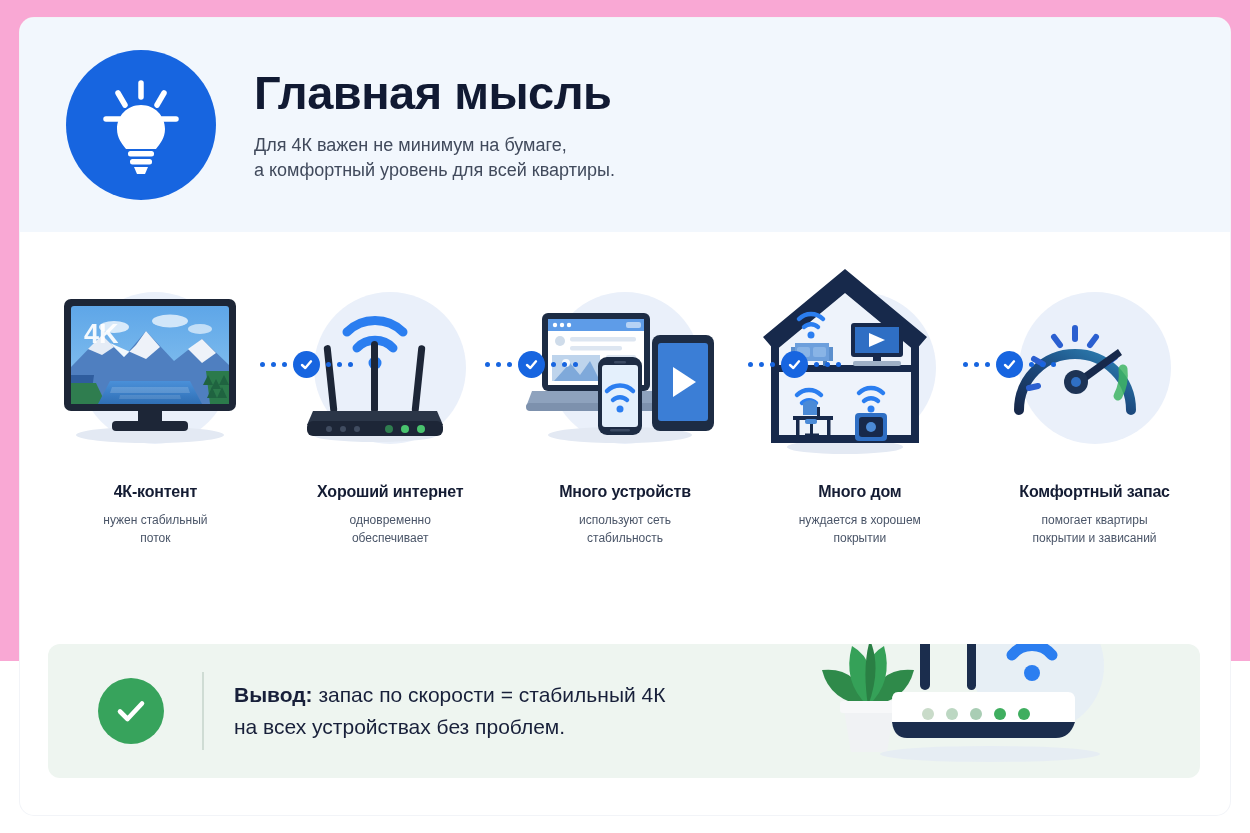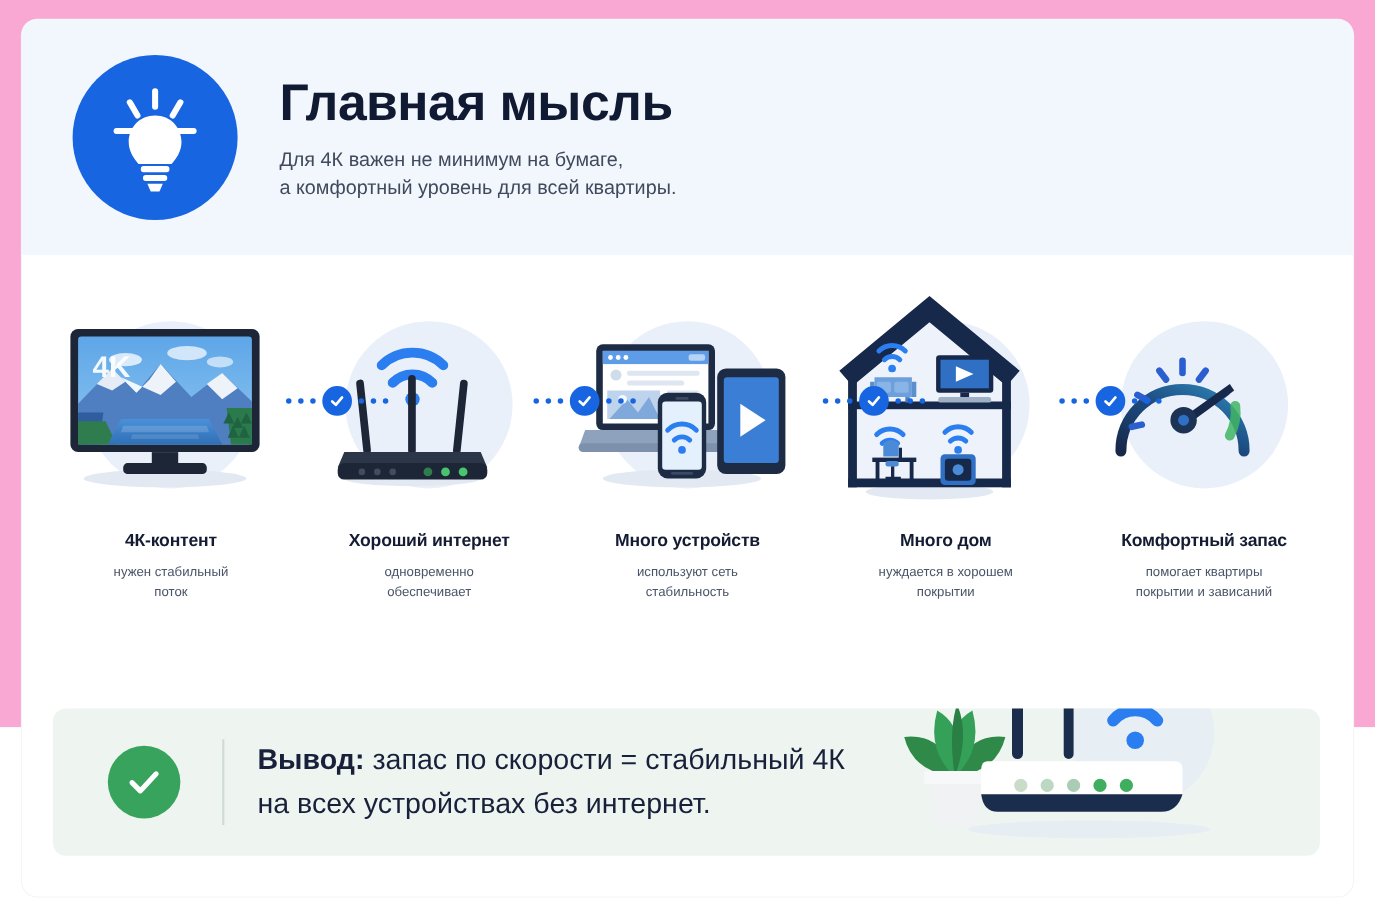--- a/index.html
+++ b/index.html
@@ -105,21 +105,21 @@
   .check-badge {
     flex: 0 0 66px; width: 66px; height: 66px; border-radius: 50%;
     background: #37a35c; margin-left: 50px;
     display: flex; align-items: center; justify-content: center;
   }
   .vrule {
     width: 2px; height: 78px; background: #cfdcd4;
     margin-left: 38px; margin-right: 30px; flex: 0 0 2px;
   }
   .conclusion-text {
-    font-size: 26px; color: #18203a; line-height: 1.52;
+    font-size: 21px; color: #18203a; line-height: 1.52;
     max-width: 540px;
   }
   .conclusion-text b { font-weight: bold; }
   .bottom-art {
     position: absolute; right: 0; bottom: 0;
     width: 420px; height: 190px;
   }
   .bottom-art svg { display: block; }
 </style>
 </head>
@@ -456,21 +456,21 @@
 
     <div class="conclusion">
       <div class="check-badge">
         <svg width="38" height="38" viewBox="0 0 38 38">
             <path d="M8 19.5 L15.5 27 L30 11.5" fill="none" stroke="#ffffff" stroke-width="4.6" stroke-linecap="round" stroke-linejoin="round"></path>
           </svg>
       </div>
       <div class="vrule"></div>
       <div class="conclusion-text">
         <div><b>Вывод:</b><span> запас по скорости = стабильный 4К</span></div>
-        <div>на всех устройствах без интернет.</div>
+        <div>на всех устройствах без проблем.</div>
       </div>
       <div class="bottom-art">
         <svg width="420" height="190" viewBox="0 0 420 190">
           <circle cx="258" cy="78" r="66" fill="#e4ecf7" opacity="0.75"></circle>
 
           <g>
             <path d="M88 118 q-38 -4 -46 -36 q36 -4 46 36 Z" fill="#2f8a4a"></path>
             <path d="M88 118 q38 -4 46 -36 q-36 -4 -46 36 Z" fill="#2f8a4a"></path>
             <path d="M88 118 q-26 -24 -16 -60 q28 16 16 60 Z" fill="#35a158"></path>
             <path d="M88 118 q26 -24 16 -60 q-28 16 -16 60 Z" fill="#35a158"></path>

